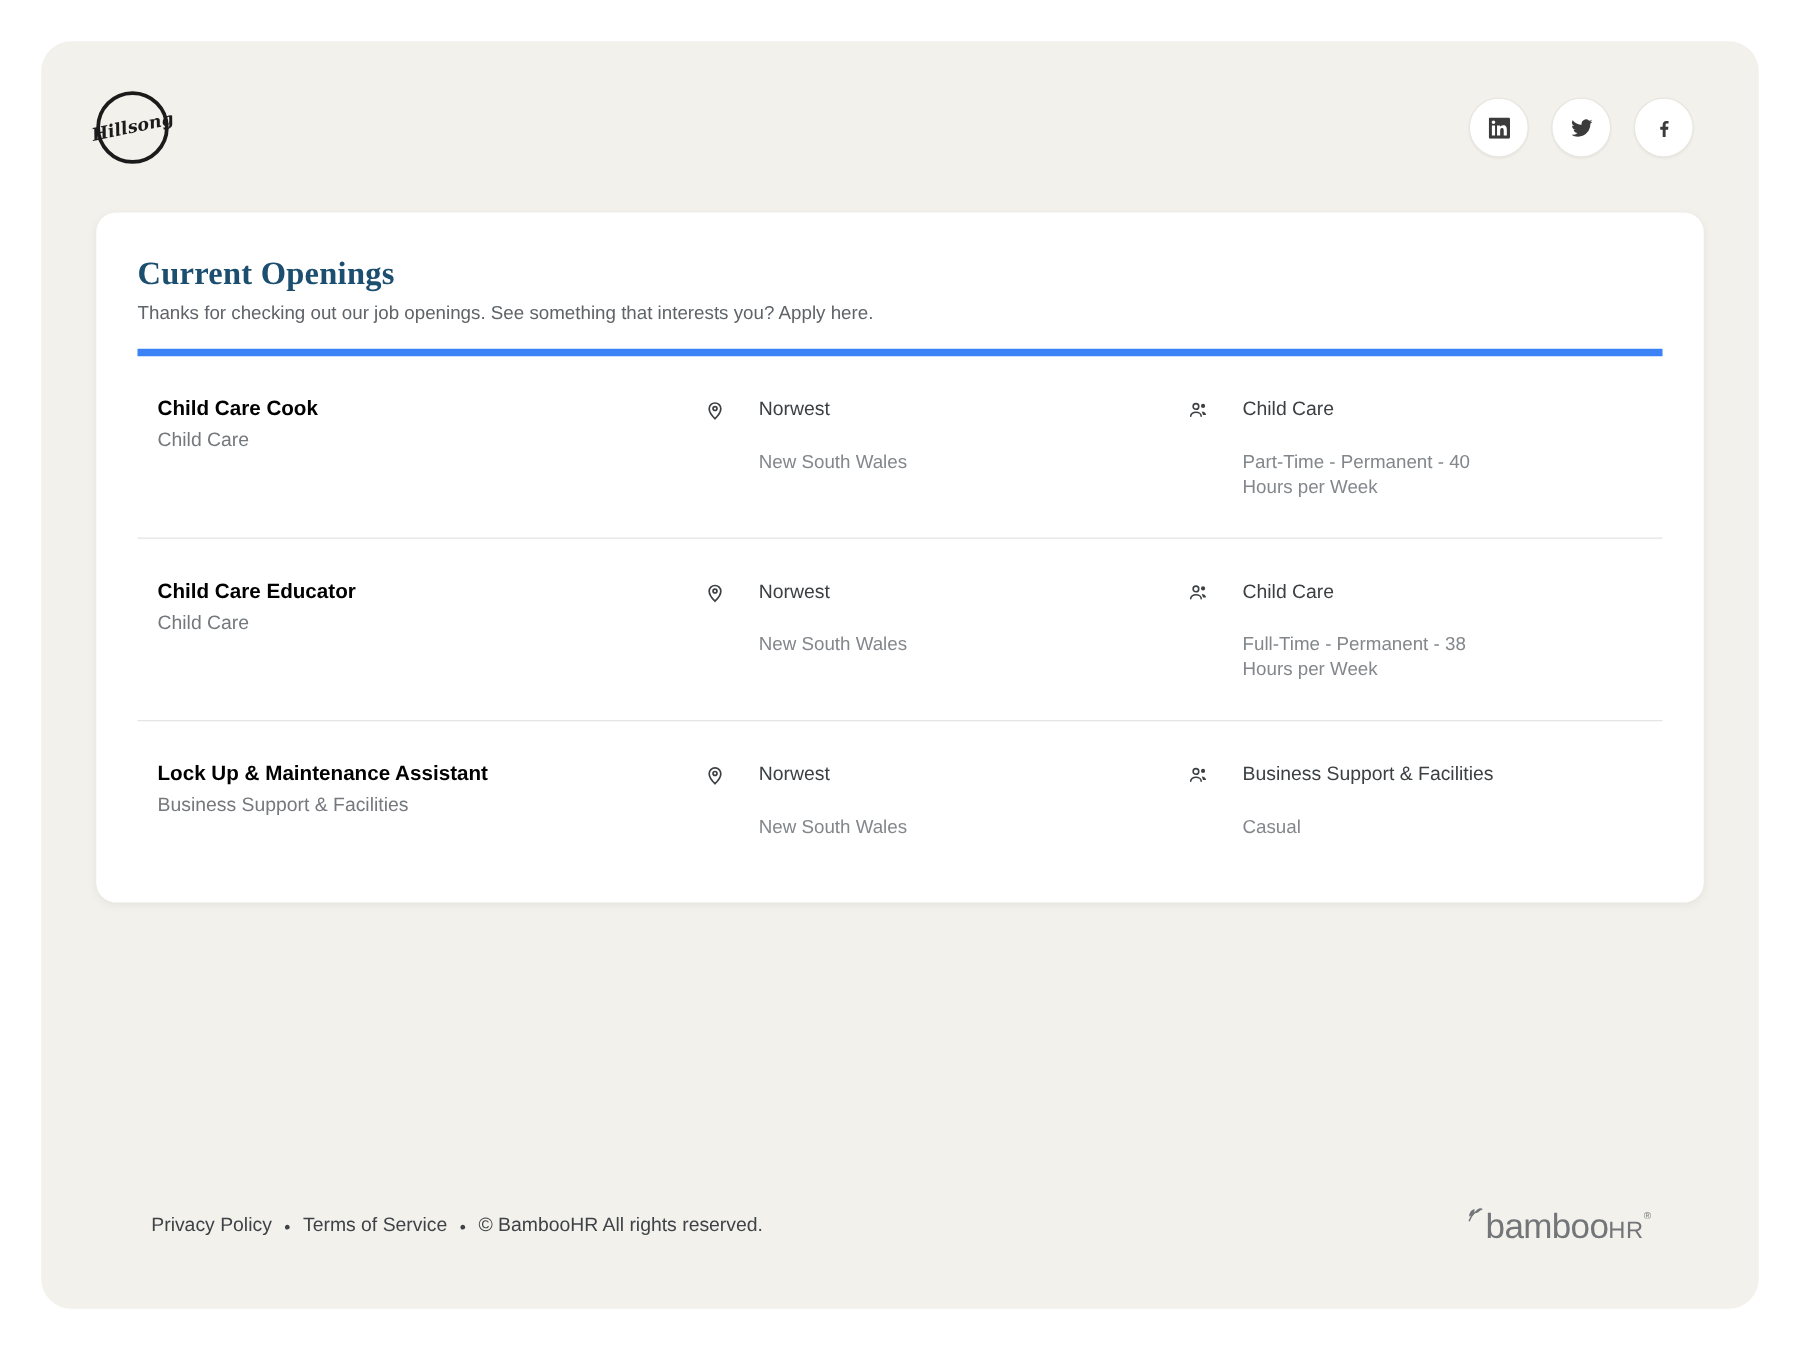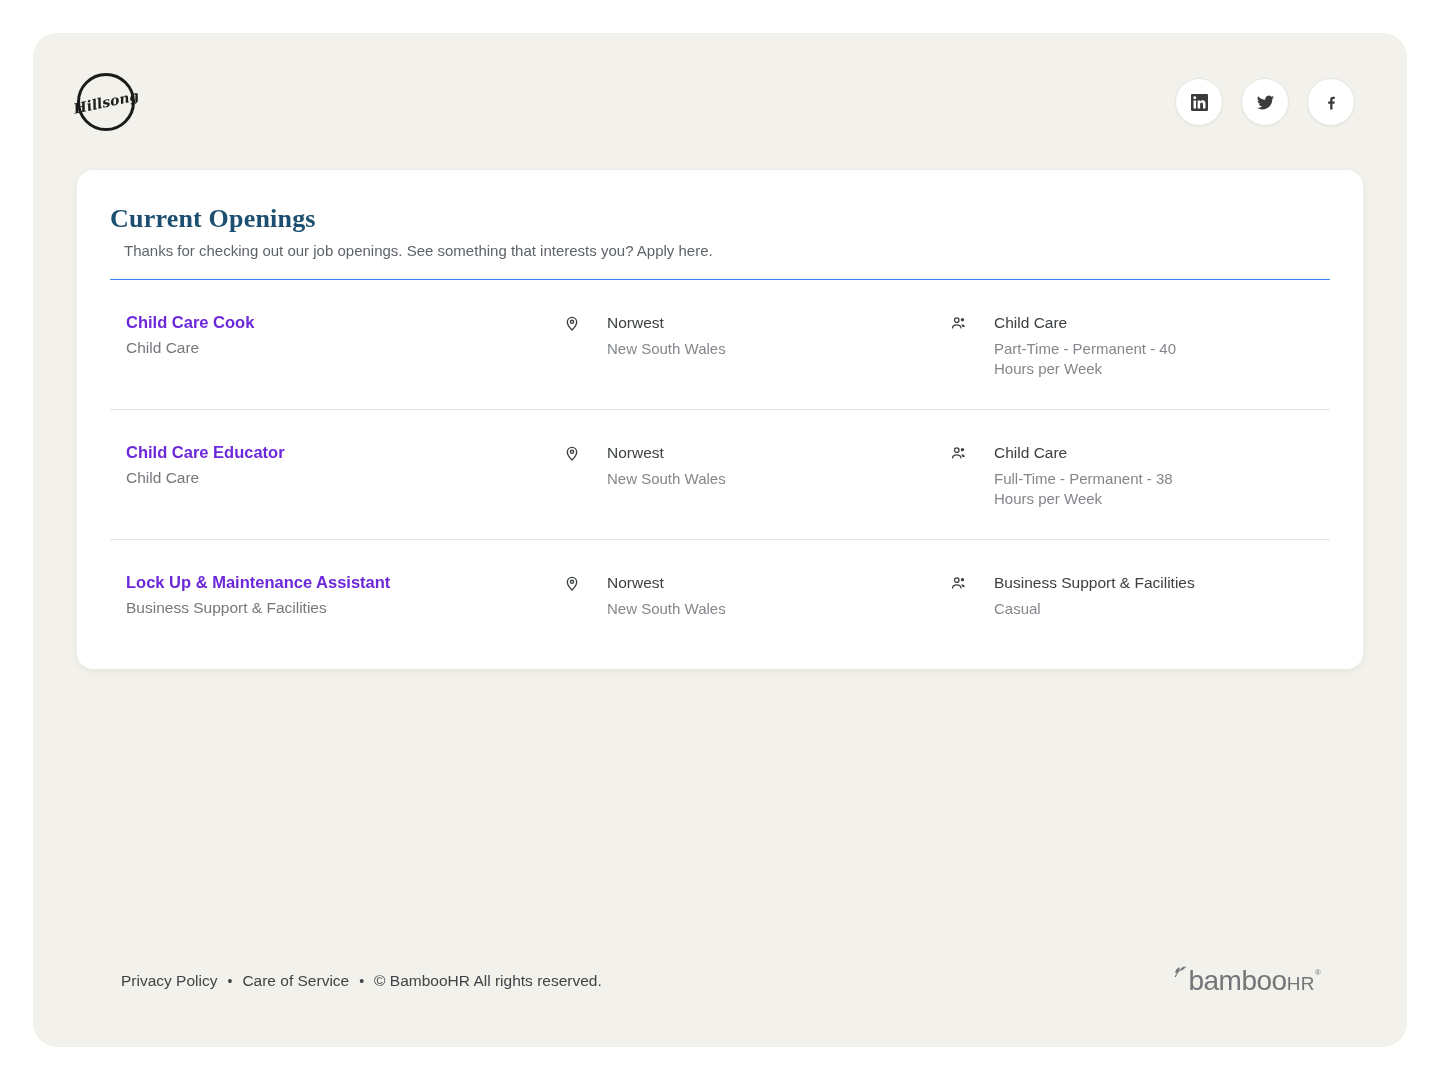--- a/index.html
+++ b/index.html
@@ -42,43 +42,43 @@
   }
   .social-btn svg { width:17px; height:17px; fill:#3b3b3b; }
   
   .card {
     position:absolute; left:44px; top:137px;
     width:1286px; min-height:492px;
     background:#ffffff; border-radius:16px;
     box-shadow:0 2px 8px rgba(0,0,0,.06);
     padding:0 33px 20px 33px;
   }
-  .card-header { padding:35px 0 20px 0; border-bottom:1px solid #3b82f6; }
+  .card-header { padding:35px 0 20px 0; border-bottom:6px solid #3b82f6; }
   .card-title {
     margin:0; font-family:"Liberation Serif", serif;
     font-size:26px; line-height:28px; font-weight:700;
     color:#1c4e70; letter-spacing:.2px;
   }
-  .card-subtitle { margin-top:9px; font-size:15px; color:#5f6469;margin-left:14px; }
+  .card-subtitle { margin-top:9px; font-size:15px; color:#5f6469; }
   
   .job-row {
     display:grid; grid-template-columns:437px 387px 1fr;
     padding:33px 0 30px 16px;
     border-bottom:1px solid #e4e4e2;
   }
   .job-row:last-child { border-bottom:none; }
   .job-title {
-    font-size:16.5px; font-weight:bold; color:#6d28d9;
+    font-size:16.5px; font-weight:bold; color:#000000;
     text-decoration:none; cursor:pointer; display:inline-block;
   }
   .job-dept { margin-top:7px; font-size:15.5px; color:#75787c; }
   .col-pair { display:flex; gap:26px; align-items:flex-start; }
   .mini-icon { width:18px; height:18px; flex:none; margin-top:1px; color:#3c4043; }
   .pair-main { font-size:15.5px; line-height:20px; color:#3c4043; }
-  .pair-sub { margin-top:6px; font-size:15px; line-height:20px; color:#83878b; }
+  .pair-sub { margin-top:22px; font-size:15px; line-height:20px; color:#83878b; }
   .emp { max-width:200px; }
   
   .footer {
     position:absolute; left:88px; right:86px; bottom:52px;
     display:flex; justify-content:space-between; align-items:center;
   }
   .footer-links {
     display:flex; align-items:center; gap:10px;
     font-size:15.5px; color:#3f4347;
   }
@@ -231,21 +231,21 @@
           <div class="pair-sub emp">Casual</div>
         </div>
       </div>
     </div>
   </div>
 
   <div class="footer">
     <div class="footer-links">
       <a>Privacy Policy</a>
       <span class="dot">•</span>
-      <a>Care of Service</a>
+      <a>Terms of Service</a>
       <span class="dot">•</span>
       <span>© BambooHR All rights reserved.</span>
     </div>
     <div class="bamboo">
       <svg class="bamboo-leaf" viewBox="0 0 20 20">
         <path class="stem" d="M3 16 C5 10 9 5 17 3"></path>
         <path d="M3 11 C3 7 5 4 9 3 C9 7 7 10 3 11 Z"></path>
         <path d="M10 7.5 C10 4.5 12 2.5 15.5 1.5 C15.5 4.5 13.5 6.8 10 7.5 Z"></path>
       </svg>
       <span class="bamboo-name">bamboo</span>

